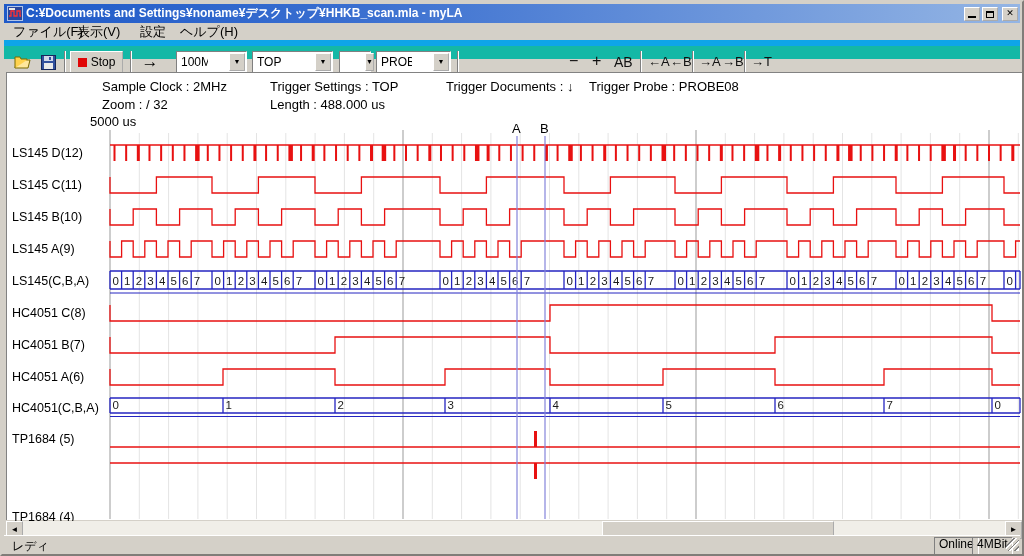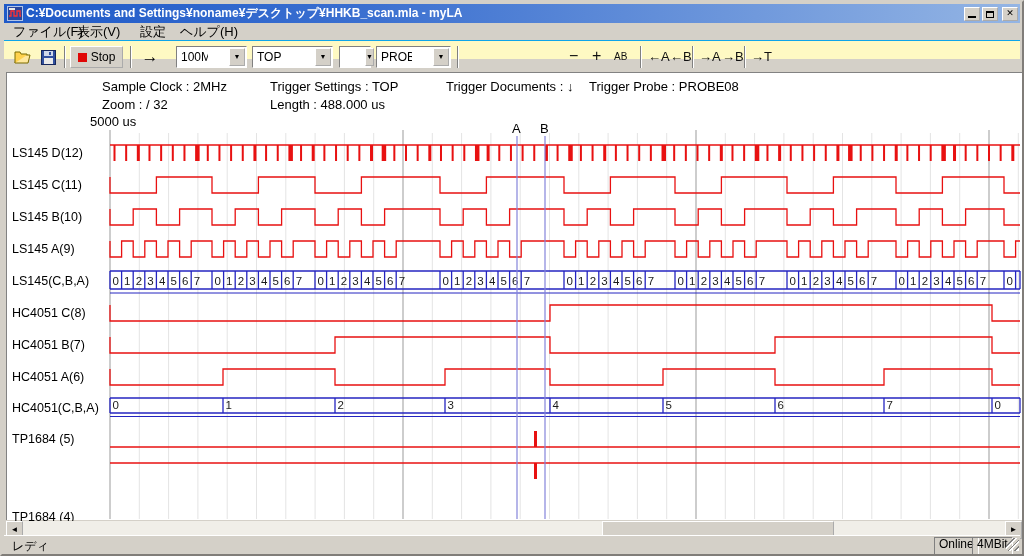--- a/index.html
+++ b/index.html
@@ -17,22 +17,22 @@
   .wbtn{width:16px;height:14px;background:#d4d0c8;border:1px outset #fff;
     font-size:9px;line-height:11px;text-align:center;color:#000;font-weight:bold;position:relative;}
   .glyph-min{position:absolute;left:3px;bottom:2px;width:8px;height:2px;background:#000;}
   .glyph-max{position:absolute;left:3px;top:3px;width:8px;height:7px;border:1px solid #000;border-top:2px solid #000;}
   .wbtn.close{margin-left:2px;}
   
   .menubar{position:absolute;left:2px;top:21px;right:2px;height:17px;background:#d4d0c8;}
   .menuitem{position:absolute;top:1px;font-size:13px;color:#000;height:15px;line-height:15px;}
   .m0{left:9px;} .m1{left:73px;} .m2{left:136px;} .m3{left:176px;}
   
-  .toolbar{position:absolute;left:2px;top:38px;right:2px;height:19px;background:#fef9c3;
-    border-top:1px solid #0ea5e9;}
+  .toolbar{position:absolute;left:2px;top:38px;right:2px;height:19px;background:#14b8a6;
+    border-top:6px solid #0ea5e9;}
   .tsep{position:absolute;top:5px;height:22px;width:2px;border-left:1px solid #808080;border-right:1px solid #fff;}
   .tbtn-icon{position:absolute;top:5px;width:23px;height:22px;display:flex;align-items:center;justify-content:center;}
   .stopbtn{position:absolute;left:66px;top:5px;width:53px;height:22px;background:#d4d0c8;
     border:1px outset #fff;display:flex;align-items:center;justify-content:center;gap:4px;
     font-size:12px;color:#000;}
   .stopsq{width:9px;height:9px;background:#e00606;display:inline-block;}
   .runbtn{position:absolute;left:131px;top:4px;width:30px;height:24px;font-size:17px;font-weight:bold;
     text-align:center;line-height:24px;color:#000;}
   .combo{position:absolute;top:5px;height:22px;background:#fff;border:1px solid;
     border-color:#808080 #fff #fff #808080;display:flex;gap:20px;}
@@ -141,21 +141,21 @@
       <div class="val">PROBE00</div>
       <div class="drop">▼</div>
     </div>
 
     <div class="tsep" style="left:453px;"></div>
     <div class="slider-track"></div>
     <div class="slider-thumb"></div>
 
     <div class="tlabel big" style="left:565px;">−</div>
     <div class="tlabel big" style="left:588px;">+</div>
-    <div class="tlabel" style="left:610px;font-size:10px;">AB</div>
+    <div class="tlabel" style="left:610px;font-size:14px;">AB</div>
     <div class="tsep" style="left:636px;"></div>
     <div class="tlabel" style="left:644px;">←A</div>
     <div class="tlabel" style="left:666px;">←B</div>
     <div class="tsep" style="left:688px;"></div>
     <div class="tlabel" style="left:695px;">→A</div>
     <div class="tlabel" style="left:718px;">→B</div>
     <div class="tsep" style="left:740px;"></div>
     <div class="tlabel" style="left:747px;">→T</div>
   </div>
 

